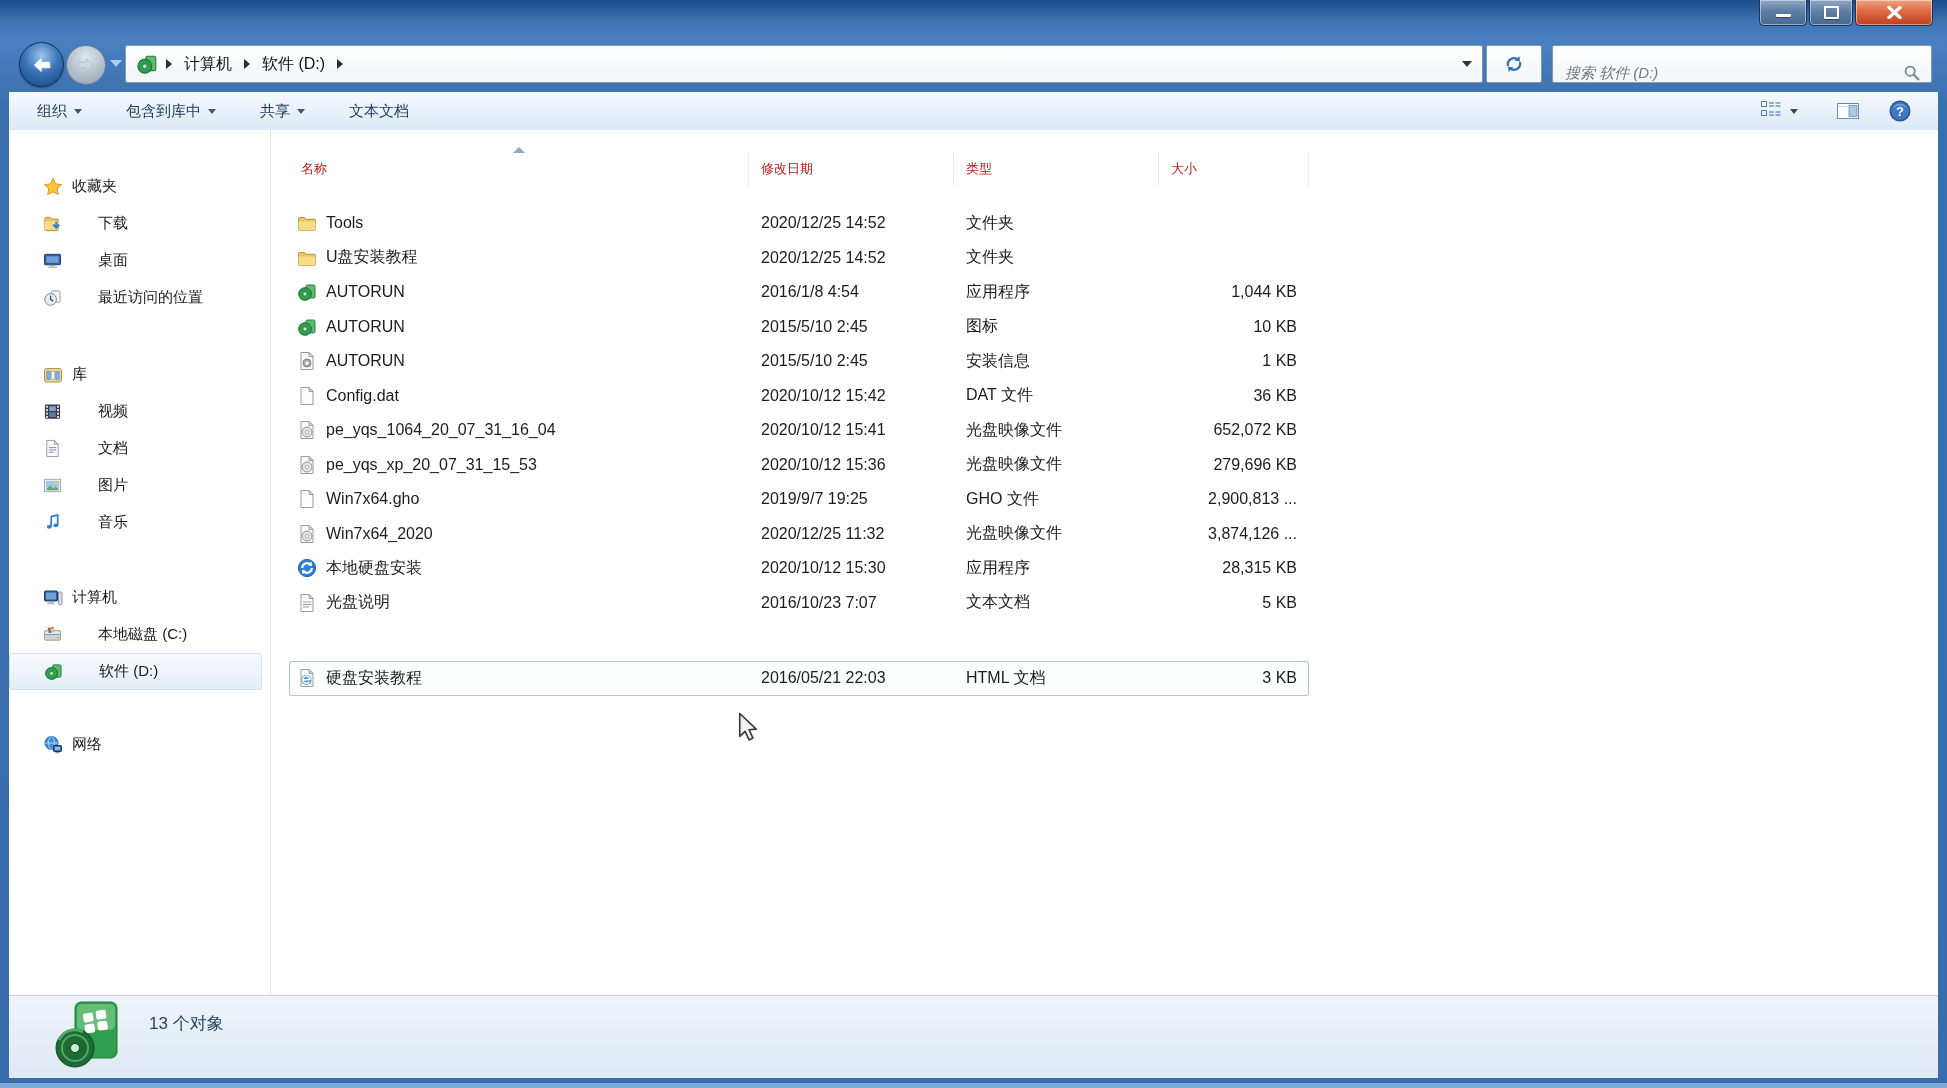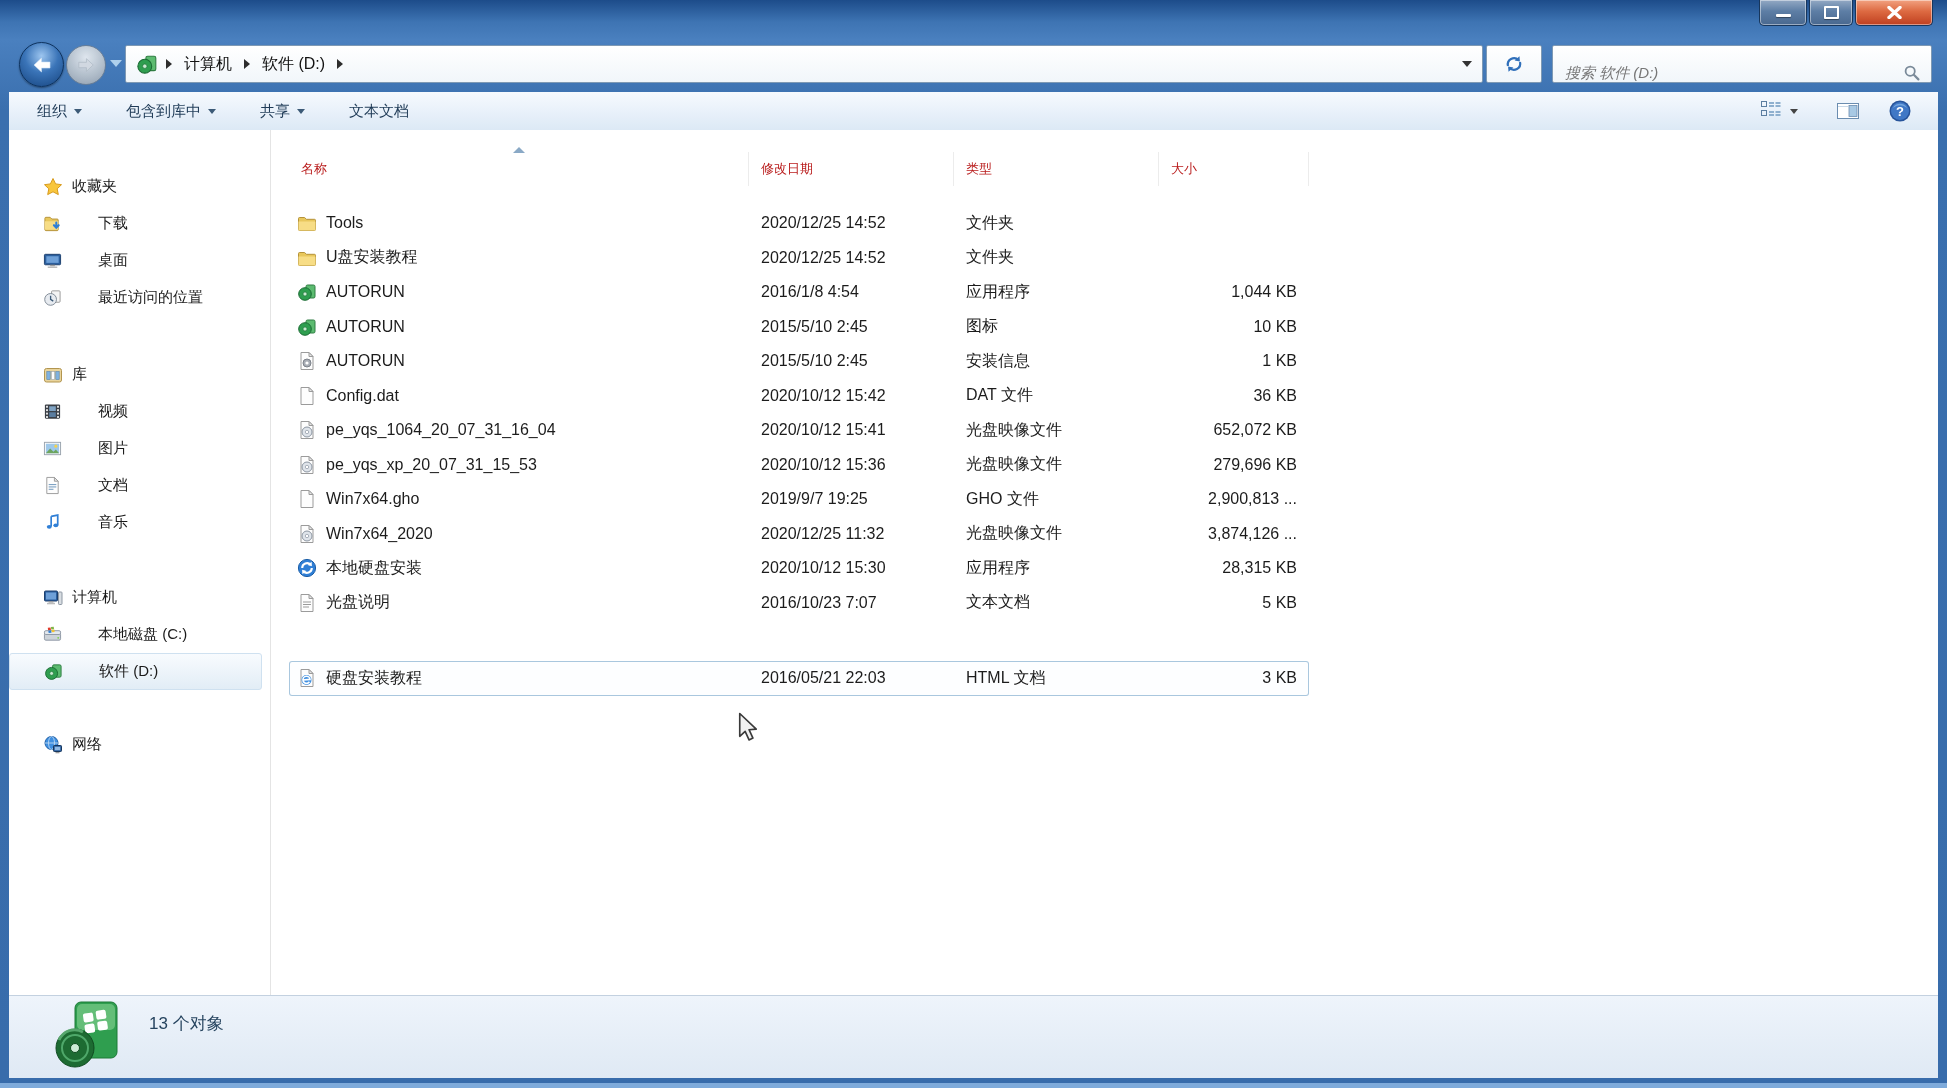--- a/index.html
+++ b/index.html
@@ -288,41 +288,41 @@
             </g>
             <rect x="6.5" y="4.5" width="7" height="5" fill="#7fa3c4"></rect>
             <rect x="6.5" y="10.8" width="7" height="5" fill="#5a7da0"></rect>
           </svg>
         </span>
         <span>视频</span>
       </div>
       <div class="side-item child">
         <span class="ic" style="height: 19px; width: 19px;">
           <svg viewBox="0 0 20 20">
-            <rect x="1.5" y="3.5" width="17" height="13" fill="#fdfdfd" stroke="#9aa3ad"></rect>
-            <rect x="3" y="5" width="14" height="10" fill="#9fc8ea"></rect>
-            <path d="M3 15 l4.5-5 3.5 3.5 2.5-2.5 3.5 4z" fill="#6da55f"></path>
-            <circle cx="13.5" cy="7.5" r="1.6" fill="#f3d14f"></circle>
-          </svg>
-        </span>
-        <span>图片</span>
-      </div>
-      <div class="side-item child">
-        <span class="ic" style="height: 19px; width: 19px;">
-          <svg viewBox="0 0 20 20">
             <path d="M4 1.5h8l4 4v13H4z" fill="#fdfdfd" stroke="#9b9b9b"></path>
             <path d="M12 1.5l4 4h-4z" fill="#e6e6e6" stroke="#9b9b9b"></path>
             <g stroke="#7fa3c4" stroke-width="1.2">
               <line x1="6" y1="9" x2="14" y2="9"></line>
               <line x1="6" y1="11.5" x2="14" y2="11.5"></line>
               <line x1="6" y1="14" x2="11" y2="14"></line>
             </g>
           </svg>
         </span>
         <span>文档</span>
+      </div>
+      <div class="side-item child">
+        <span class="ic" style="height: 19px; width: 19px;">
+          <svg viewBox="0 0 20 20">
+            <rect x="1.5" y="3.5" width="17" height="13" fill="#fdfdfd" stroke="#9aa3ad"></rect>
+            <rect x="3" y="5" width="14" height="10" fill="#9fc8ea"></rect>
+            <path d="M3 15 l4.5-5 3.5 3.5 2.5-2.5 3.5 4z" fill="#6da55f"></path>
+            <circle cx="13.5" cy="7.5" r="1.6" fill="#f3d14f"></circle>
+          </svg>
+        </span>
+        <span>图片</span>
       </div>
       <div class="side-item child">
         <span class="ic" style="height: 19px; width: 19px;">
           <svg viewBox="0 0 20 20">
             <path d="M8.6 3.5 L15.5 2.2 V12.6" fill="none" stroke="#2f7fd6" stroke-width="1.8"></path>
             <path d="M8.6 3.5 V14.2" stroke="#2f7fd6" stroke-width="1.8"></path>
             <ellipse cx="6.6" cy="14.6" rx="2.6" ry="2" fill="#2f7fd6"></ellipse>
             <ellipse cx="13.5" cy="13" rx="2.6" ry="2" fill="#2f7fd6"></ellipse>
           </svg>
         </span>

